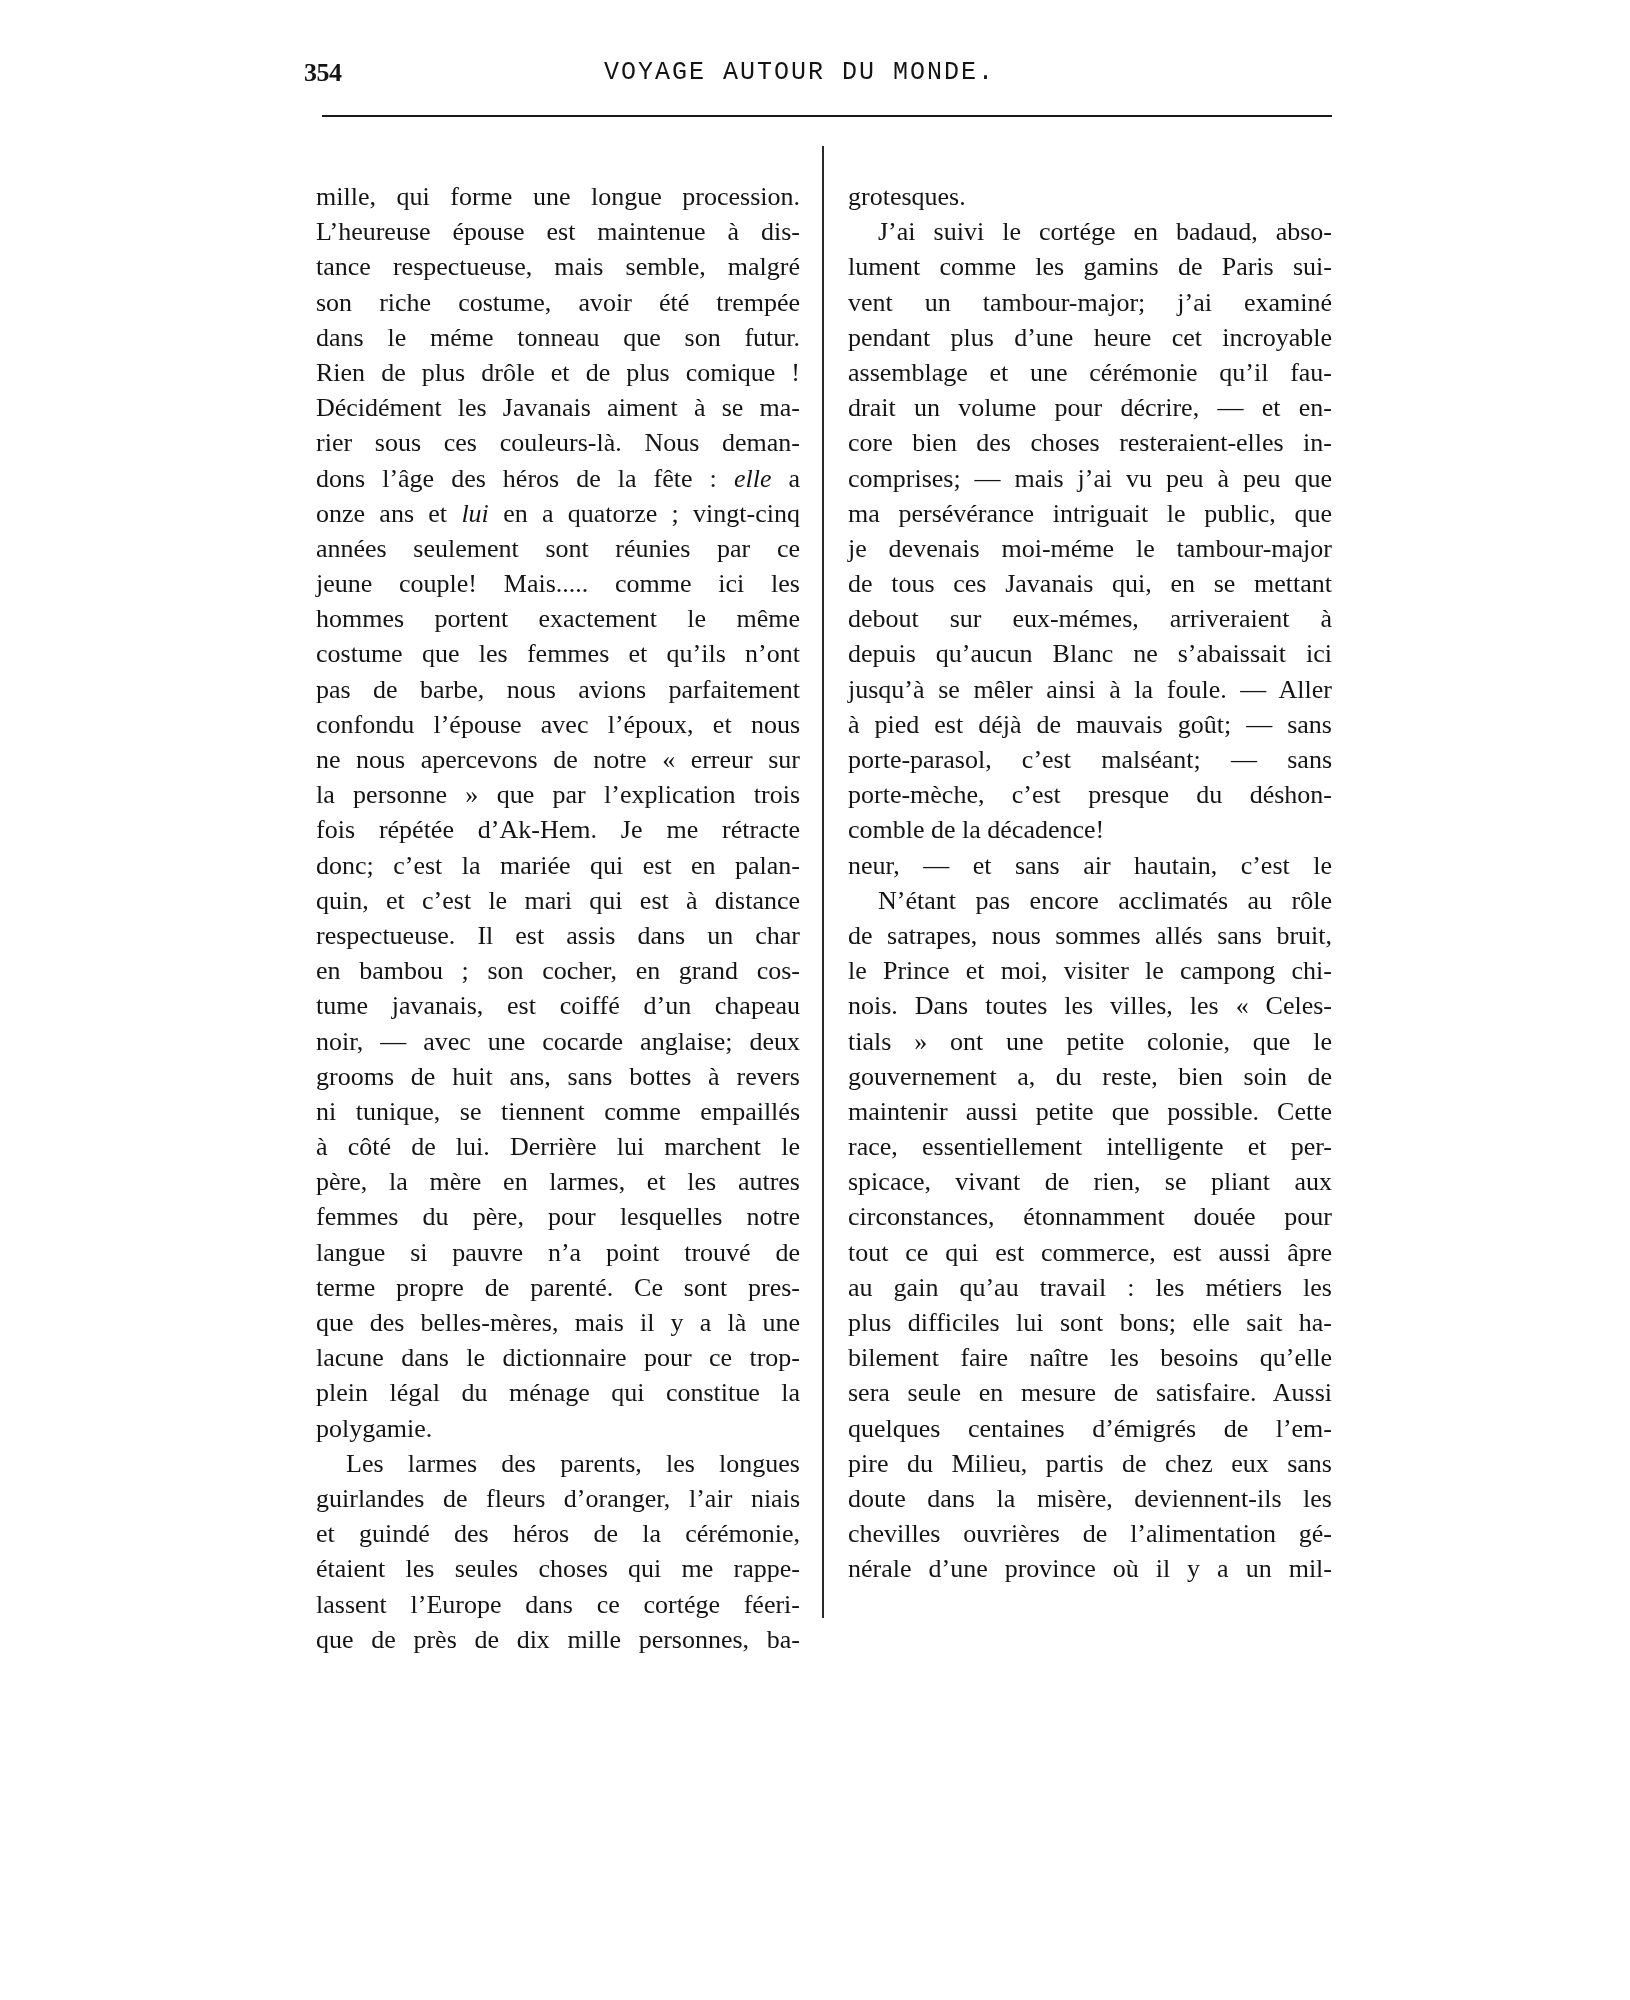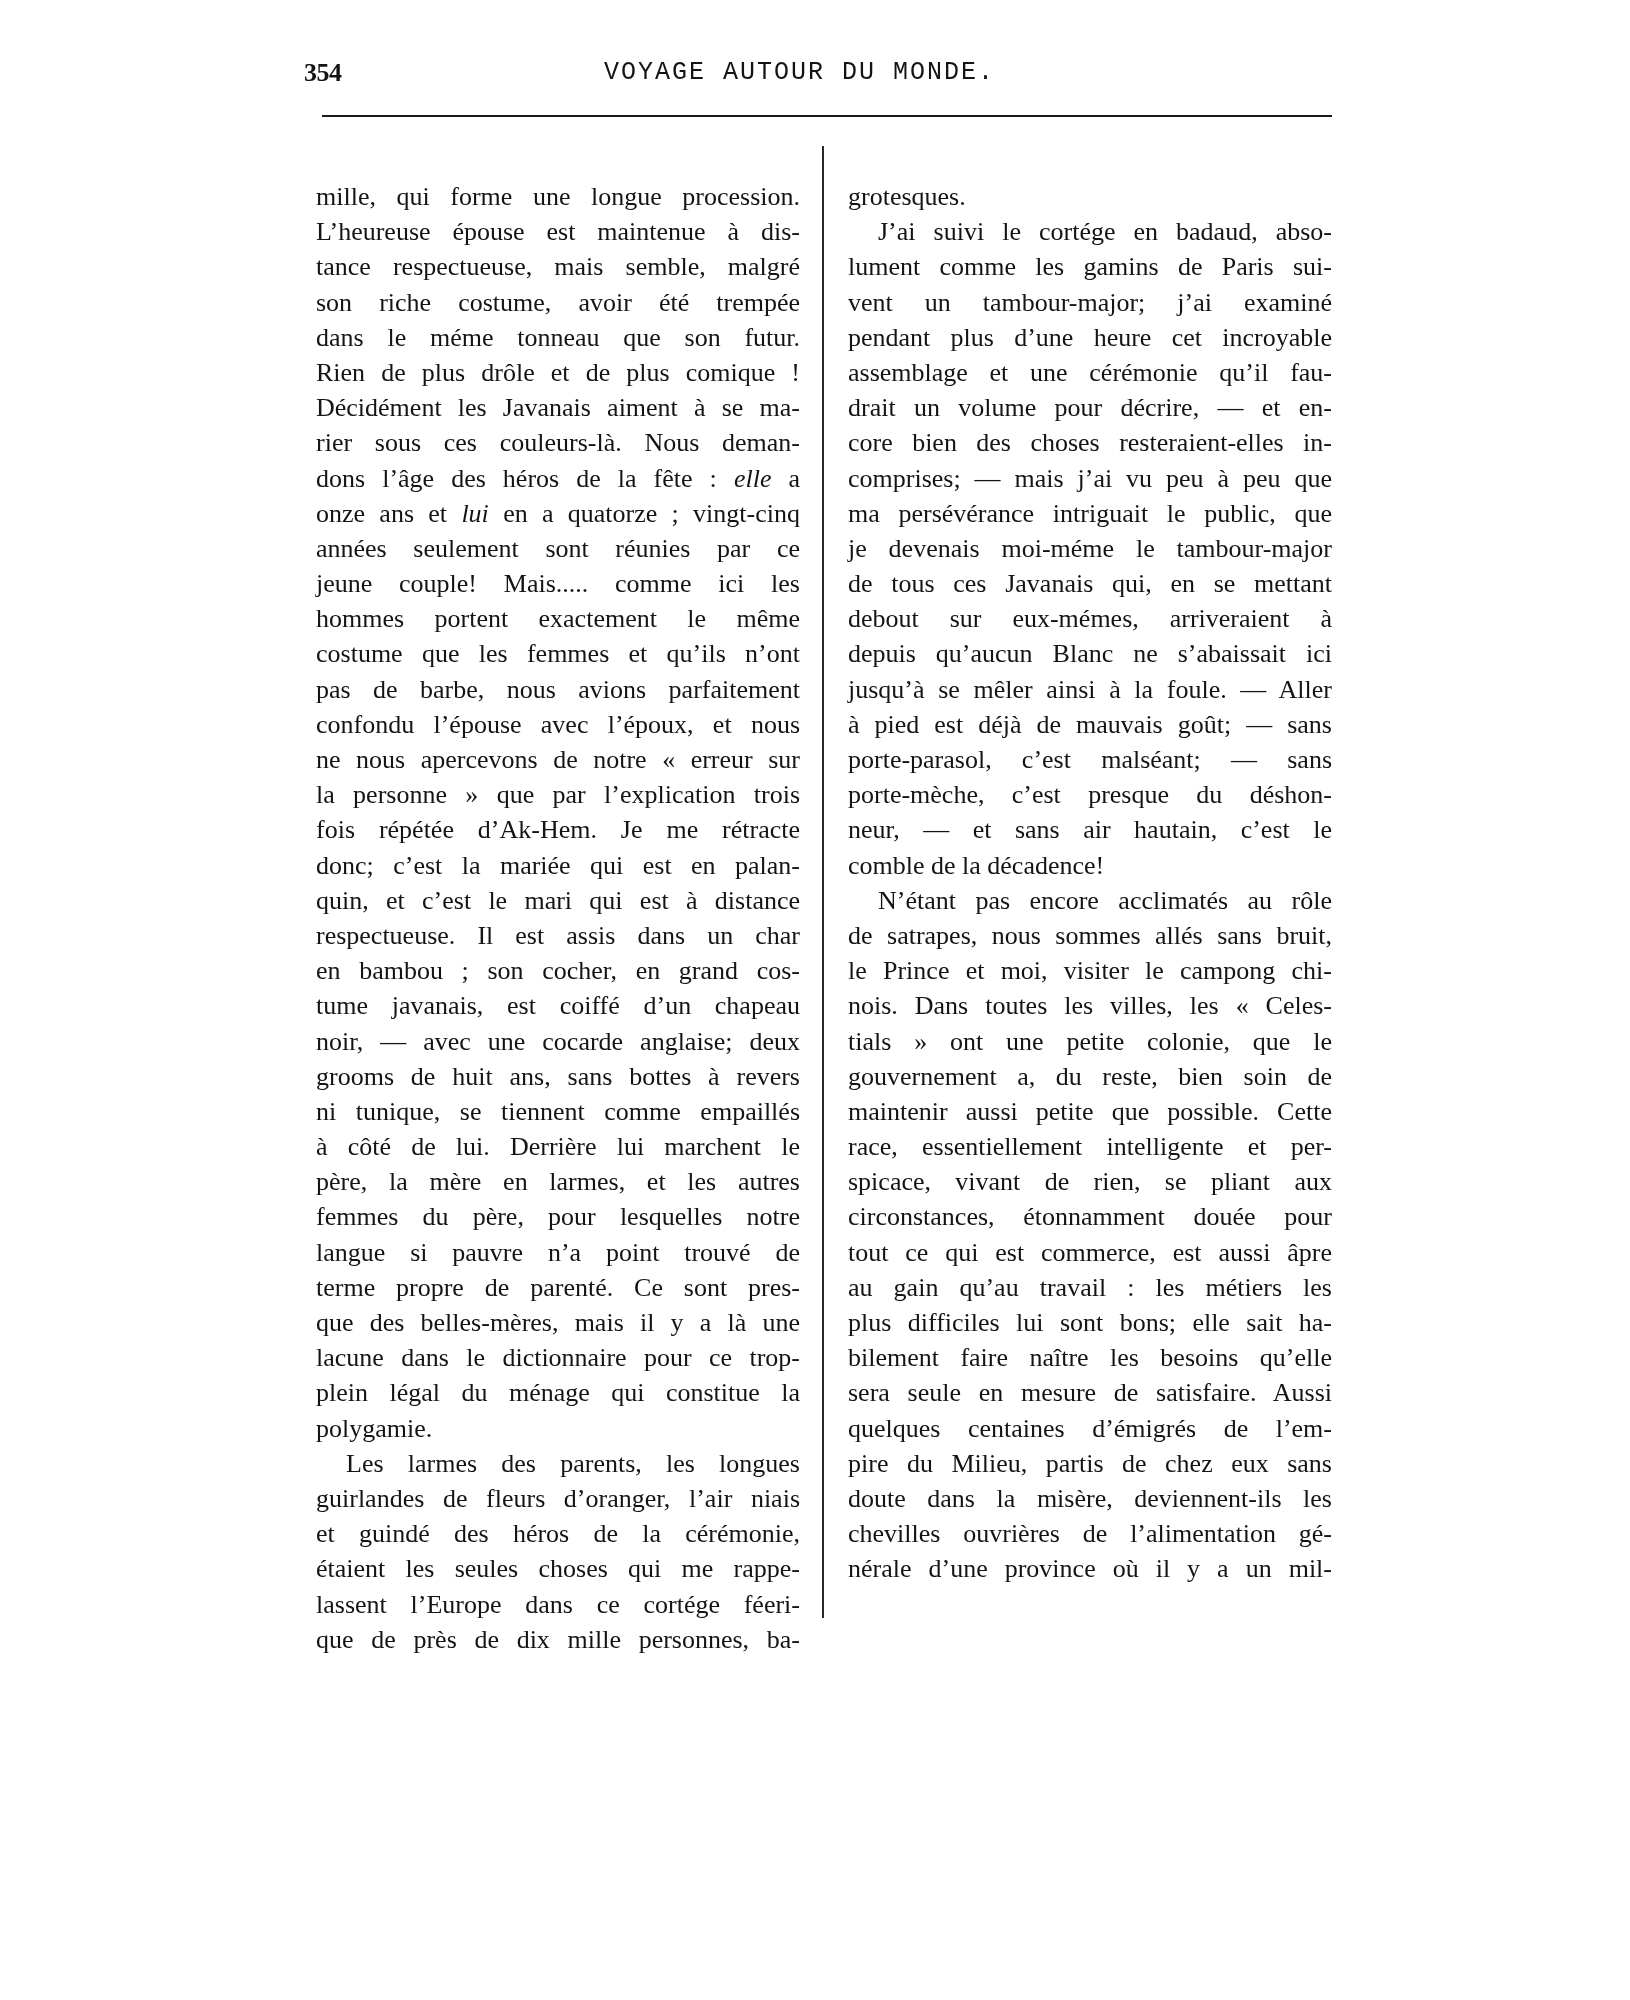--- a/index.html
+++ b/index.html
@@ -81,22 +81,22 @@
       <span class="line">comprises; — mais j’ai vu peu à peu que</span>
       <span class="line">ma persévérance intriguait le public, que</span>
       <span class="line">je devenais moi-méme le tambour-major</span>
       <span class="line">de tous ces Javanais qui, en se mettant</span>
       <span class="line">debout sur eux-mémes, arriveraient à</span>
       <span class="line">depuis qu’aucun Blanc ne s’abaissait ici</span>
       <span class="line">jusqu’à se mêler ainsi à la foule. — Aller</span>
       <span class="line">à pied est déjà de mauvais goût; — sans</span>
       <span class="line">porte-parasol, c’est malséant; — sans</span>
       <span class="line">porte-mèche, c’est presque du déshon-</span>
+      <span class="line last">comble de la décadence!</span>
       <span class="line">neur, — et sans air hautain, c’est le</span>
-      <span class="line last">comble de la décadence!</span>
       <span class="line indent">N’étant pas encore acclimatés au rôle</span>
       <span class="line">de satrapes, nous sommes allés sans bruit,</span>
       <span class="line">le Prince et moi, visiter le campong chi-</span>
       <span class="line">nois. Dans toutes les villes, les « Celes-</span>
       <span class="line">tials » ont une petite colonie, que le</span>
       <span class="line">gouvernement a, du reste, bien soin de</span>
       <span class="line">maintenir aussi petite que possible. Cette</span>
       <span class="line">race, essentiellement intelligente et per-</span>
       <span class="line">spicace, vivant de rien, se pliant aux</span>
       <span class="line">circonstances, étonnamment douée pour</span>

